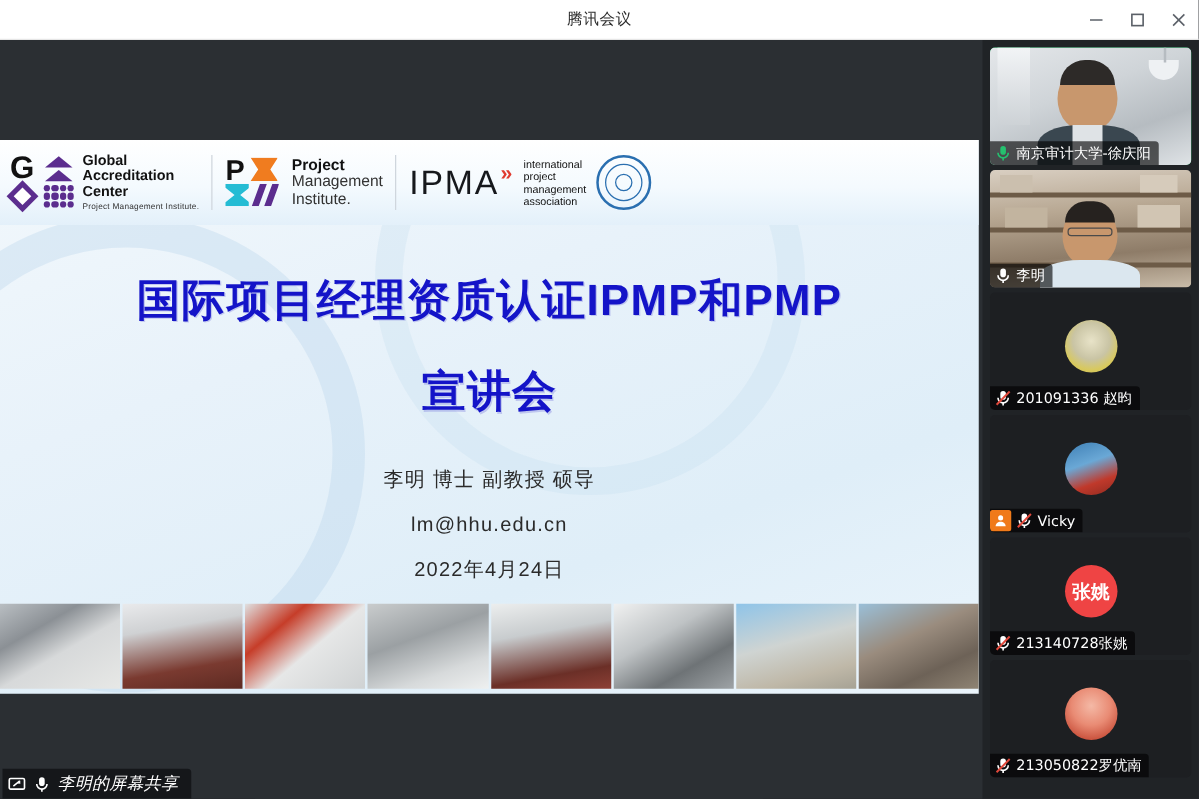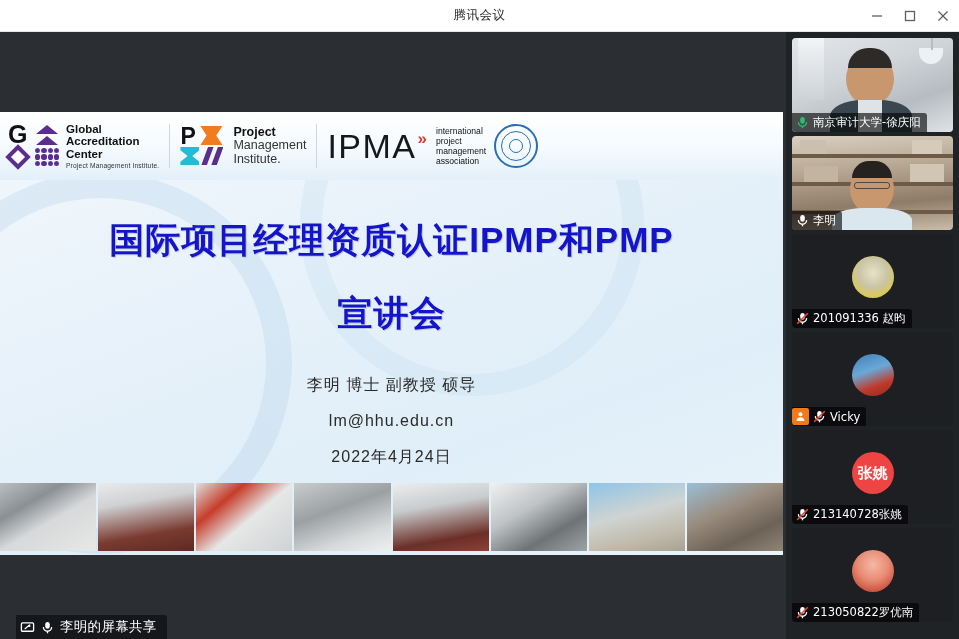--- a/index.html
+++ b/index.html
@@ -94,21 +94,21 @@
   .pmi-i { position:absolute; left:0px; top:21px; width:19px;height:18px; background:#24bcd4;
      clip-path:polygon(0 0,100% 0,100% 18%,62% 50%,100% 82%,100% 100%,0 100%,0 82%,38% 50%,0 18%); }
   .pmi-m { position:absolute; left:21px; top:21px; width:22px;height:18px; background:#5b2d8e;
      clip-path:polygon(0 100%,30% 0,55% 0,25% 100%, 45% 100%, 75% 0, 100% 0, 70% 100%); }
   .pmi-text { margin-left:7px; }
   .pmi-text .r1 { font-weight:bold; font-size:12.5px; line-height:13.5px; color:#111; }
   .pmi-text .r2 { font-size:12.5px; line-height:13.5px; color:#333; }
 
   
   .ipma { display:flex; align-items:center; }
-  .ipma-word { font-size:34px; font-weight:300; letter-spacing:1.5px; color:#16181c; font-family:"Liberation Sans",sans-serif;}
+  .ipma-word { font-size:27px; font-weight:300; letter-spacing:1.5px; color:#16181c; font-family:"Liberation Sans",sans-serif;}
   .ipma-chev { color:#e03a2f; font-size:17px; font-weight:bold; margin-left:1px; position:relative; top:-7px; }
   .ipma-sub { font-size:8.6px; line-height:10px; color:#111; margin-left:9px; }
 
   
   .hohai { display:flex; align-items:center; }
   .hohai-seal { width:44px;height:44px; border-radius:50%; border:2px solid #2a6fb0; position:relative; }
   .hohai-seal::before{content:"";position:absolute;left:5px;top:5px;right:5px;bottom:5px;border:1.5px solid #2a6fb0;border-radius:50%;}
   .hohai-seal::after{content:"";position:absolute;left:13px;top:13px;right:13px;bottom:13px;border:1.5px solid #2a6fb0;border-radius:50%;}
   .hohai-cn { font-size:24px; color:#2b7bc0; letter-spacing:2px; font-family:"DejaVu Sans",sans-serif; margin-left:4px; }
   .hohai-en { font-size:10.5px; color:#3f93d0; letter-spacing:1.2px; margin-top:1px;}
@@ -185,23 +185,23 @@
     font-family:"DejaVu Sans","Liberation Sans",sans-serif;
   }
   .host-badge {
     width:17px; height:17px; background:#f07a1a; border-radius:2px;
     display:flex; align-items:center; justify-content:center; flex:0 0 auto;
   }
   .mic { width:15px; height:15px; flex:0 0 auto; display:block; }
 
   
   .share-label {
-    position:absolute; left:16px; bottom:0; height:24px;
+    position:absolute; left:2px; bottom:0; height:24px;
     display:flex; align-items:center; gap:5px;
-    background:#15171a; padding:0 10px 0 4px; border-radius:0 3px 0 0;
+    background:#15171a; padding:0 10px 0 4px; border-radius:0 3px 0 0;font-style:italic;
   }
   .share-label .txt {
     font-size:13.5px; color:#fff; font-family:"DejaVu Sans","Liberation Sans",sans-serif;
     letter-spacing:.3px;
   }
 </style>
 </head>
 <body>
 
 <div id="app">

